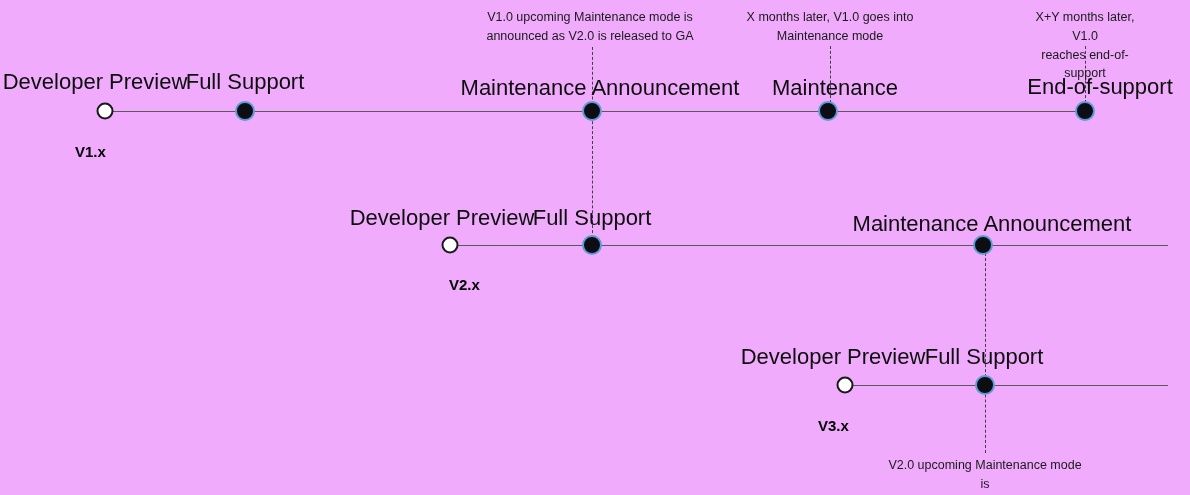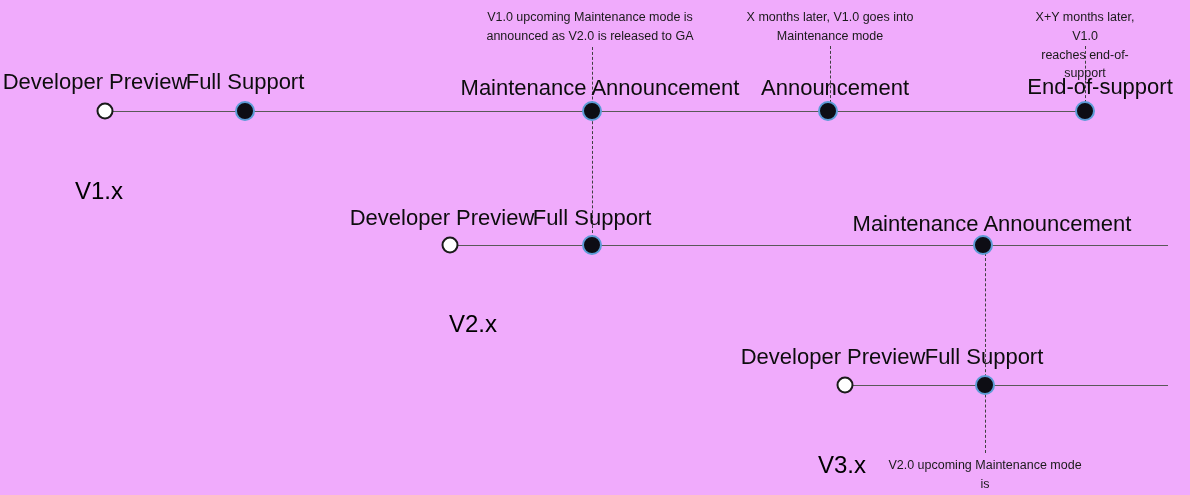--- a/index.html
+++ b/index.html
@@ -44,25 +44,24 @@
     position: absolute;
     transform: translateX(-50%);
     font-weight: normal;
     font-size: 22px;
     color: #0d0d0d;
     white-space: nowrap;
     z-index: 2;
   }
   .ver-label {
     position: absolute;
-    font-weight: normal;
-    font-size: 24px;
+    font-weight: bold;
+    font-size: 15px;
     color: #000000;
     z-index: 2;
-    margin-top: 34px;
   }
   .annot {
     position: absolute;
     transform: translateX(-50%);
     font-size: 12.5px;
     color: #1a1a1a;
     text-align: center;
     white-space: pre-line;
     line-height: 1.5;
     z-index: 2;
@@ -86,21 +85,21 @@
   <div class="dash" style="left:592px; top:47px; height:191px;"></div>
   <div class="dash" style="left:830px; top:46px; height:57px;"></div>
   <div class="dash" style="left:1085px; top:46px; height:57px;"></div>
   <div class="dash" style="left:985px; top:253px; height:200px;"></div>
 
   <div class="tl-line" style="left:105px; top:111px; width:980px;"></div>
 
   <div class="ms-label" style="left:95px; top:69px;">Developer Preview</div>
   <div class="ms-label" style="left:245px; top:69px;">Full Support</div>
   <div class="ms-label" style="left:600px; top:75px;">Maintenance Announcement</div>
-  <div class="ms-label" style="left:835px; top:75px;">Announcement</div>
+  <div class="ms-label" style="left:835px; top:75px;">Maintenance</div>
   <div class="ms-label" style="left:1100px; top:74px;text-align:center;">End-of-support</div>
 
   <div class="dot open" style="left:105px;  top:111px;"></div>
   <div class="dot filled" style="left:245px;  top:111px;"></div>
   <div class="dot filled" style="left:592px;  top:111px;"></div>
   <div class="dot filled" style="left:828px;  top:111px;"></div>
   <div class="dot filled" style="left:1085px; top:111px;"></div>
 
   <div class="ver-label" style="left:75px; top:143px;">V1.x</div>
 

